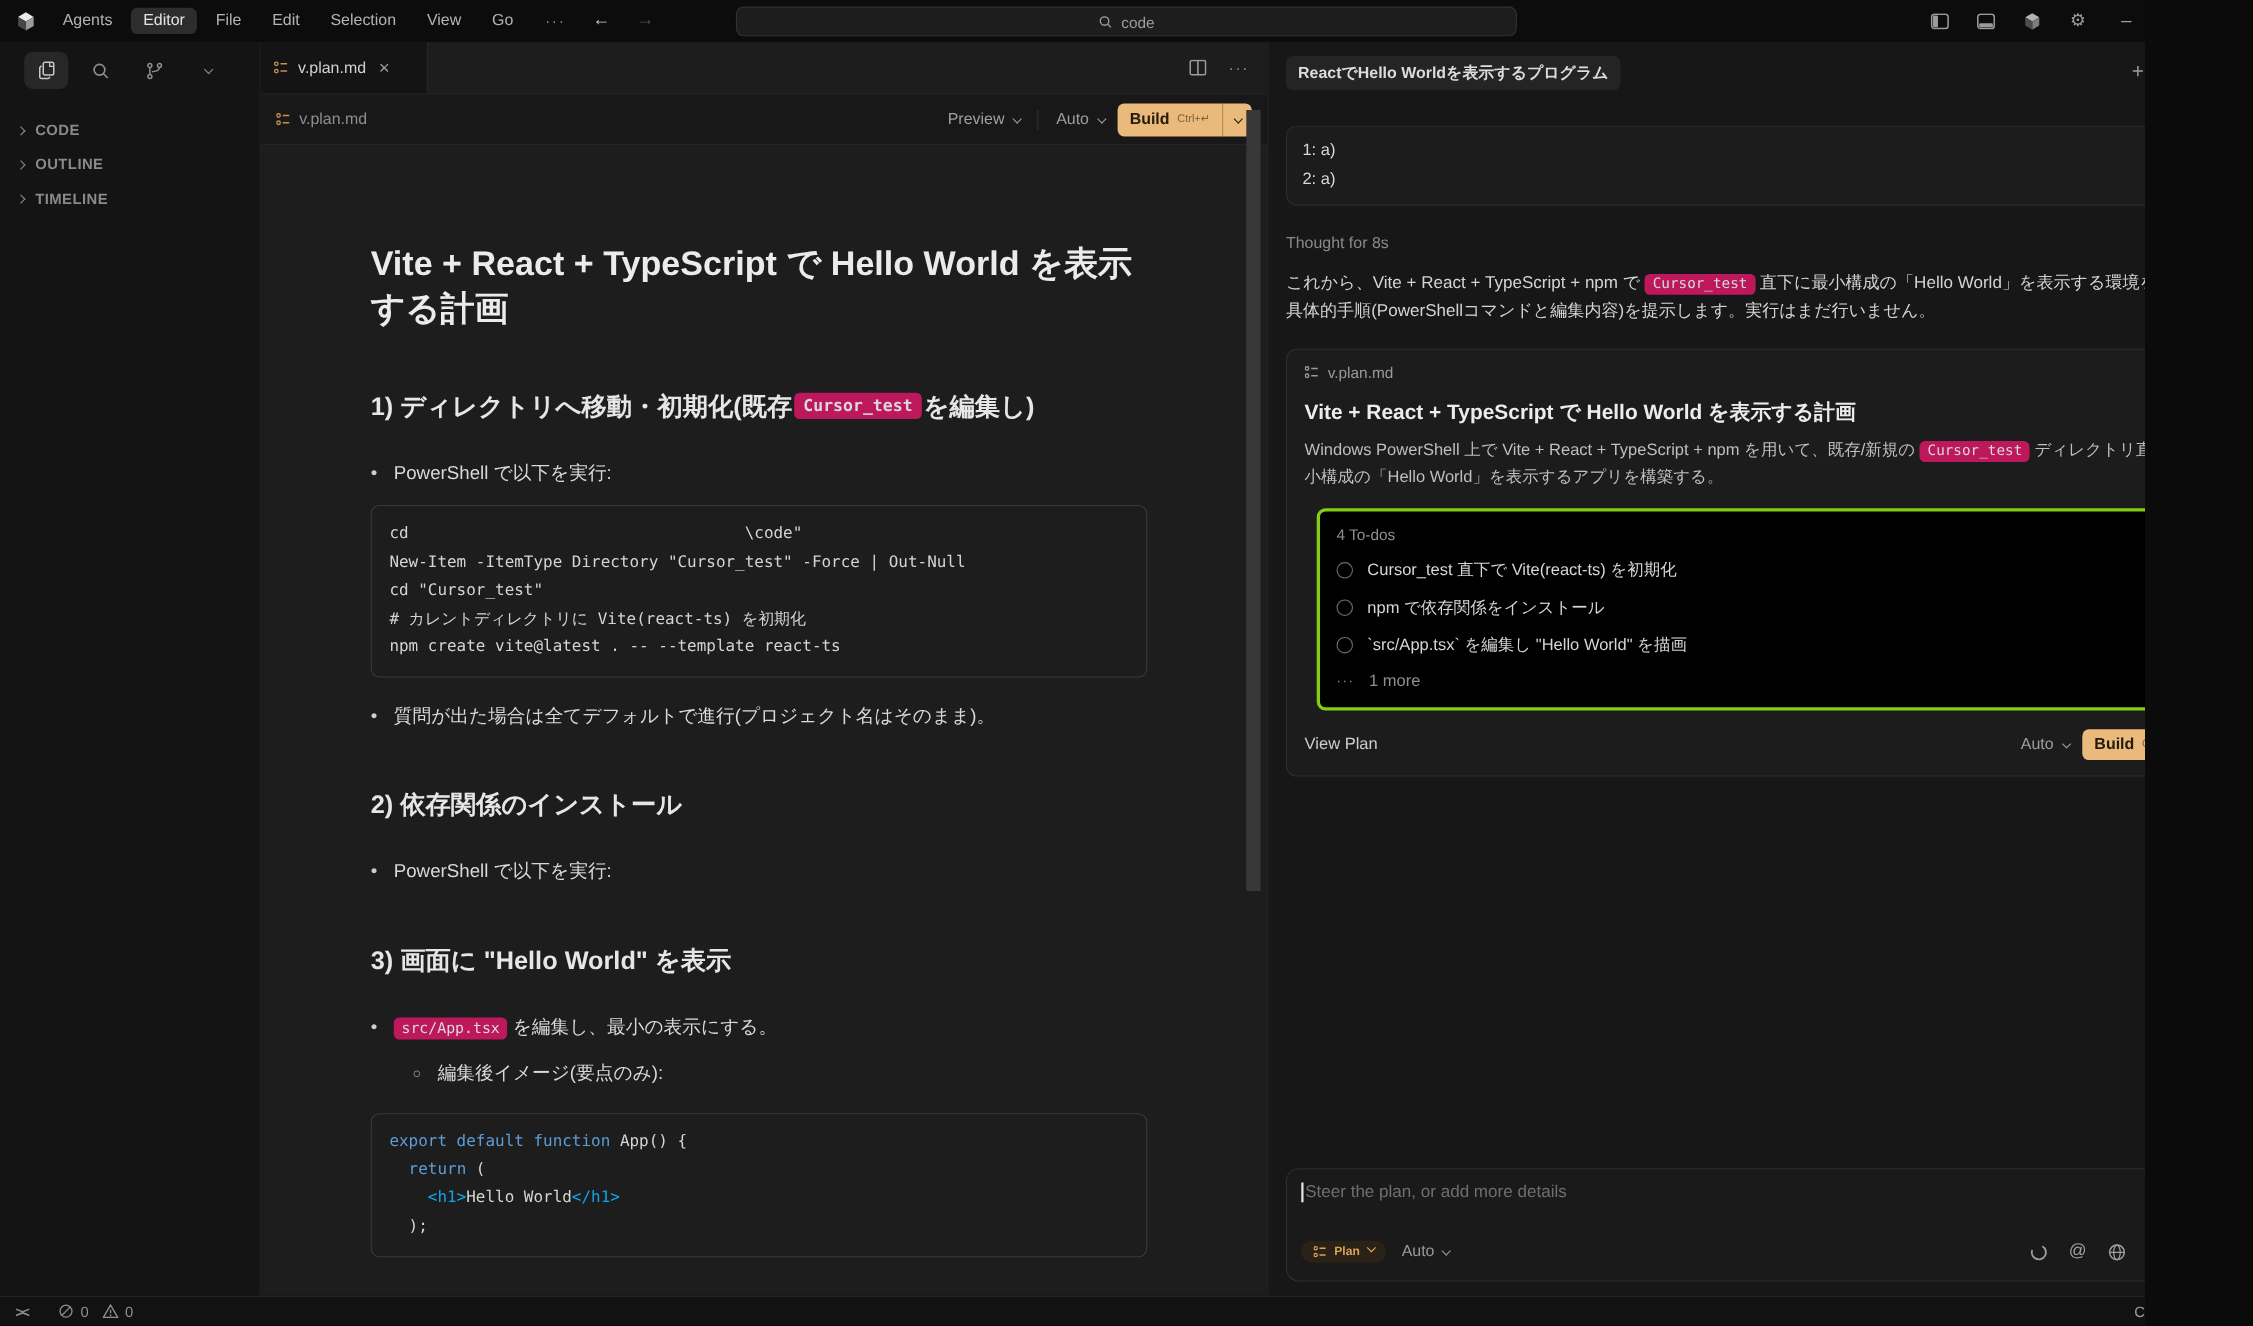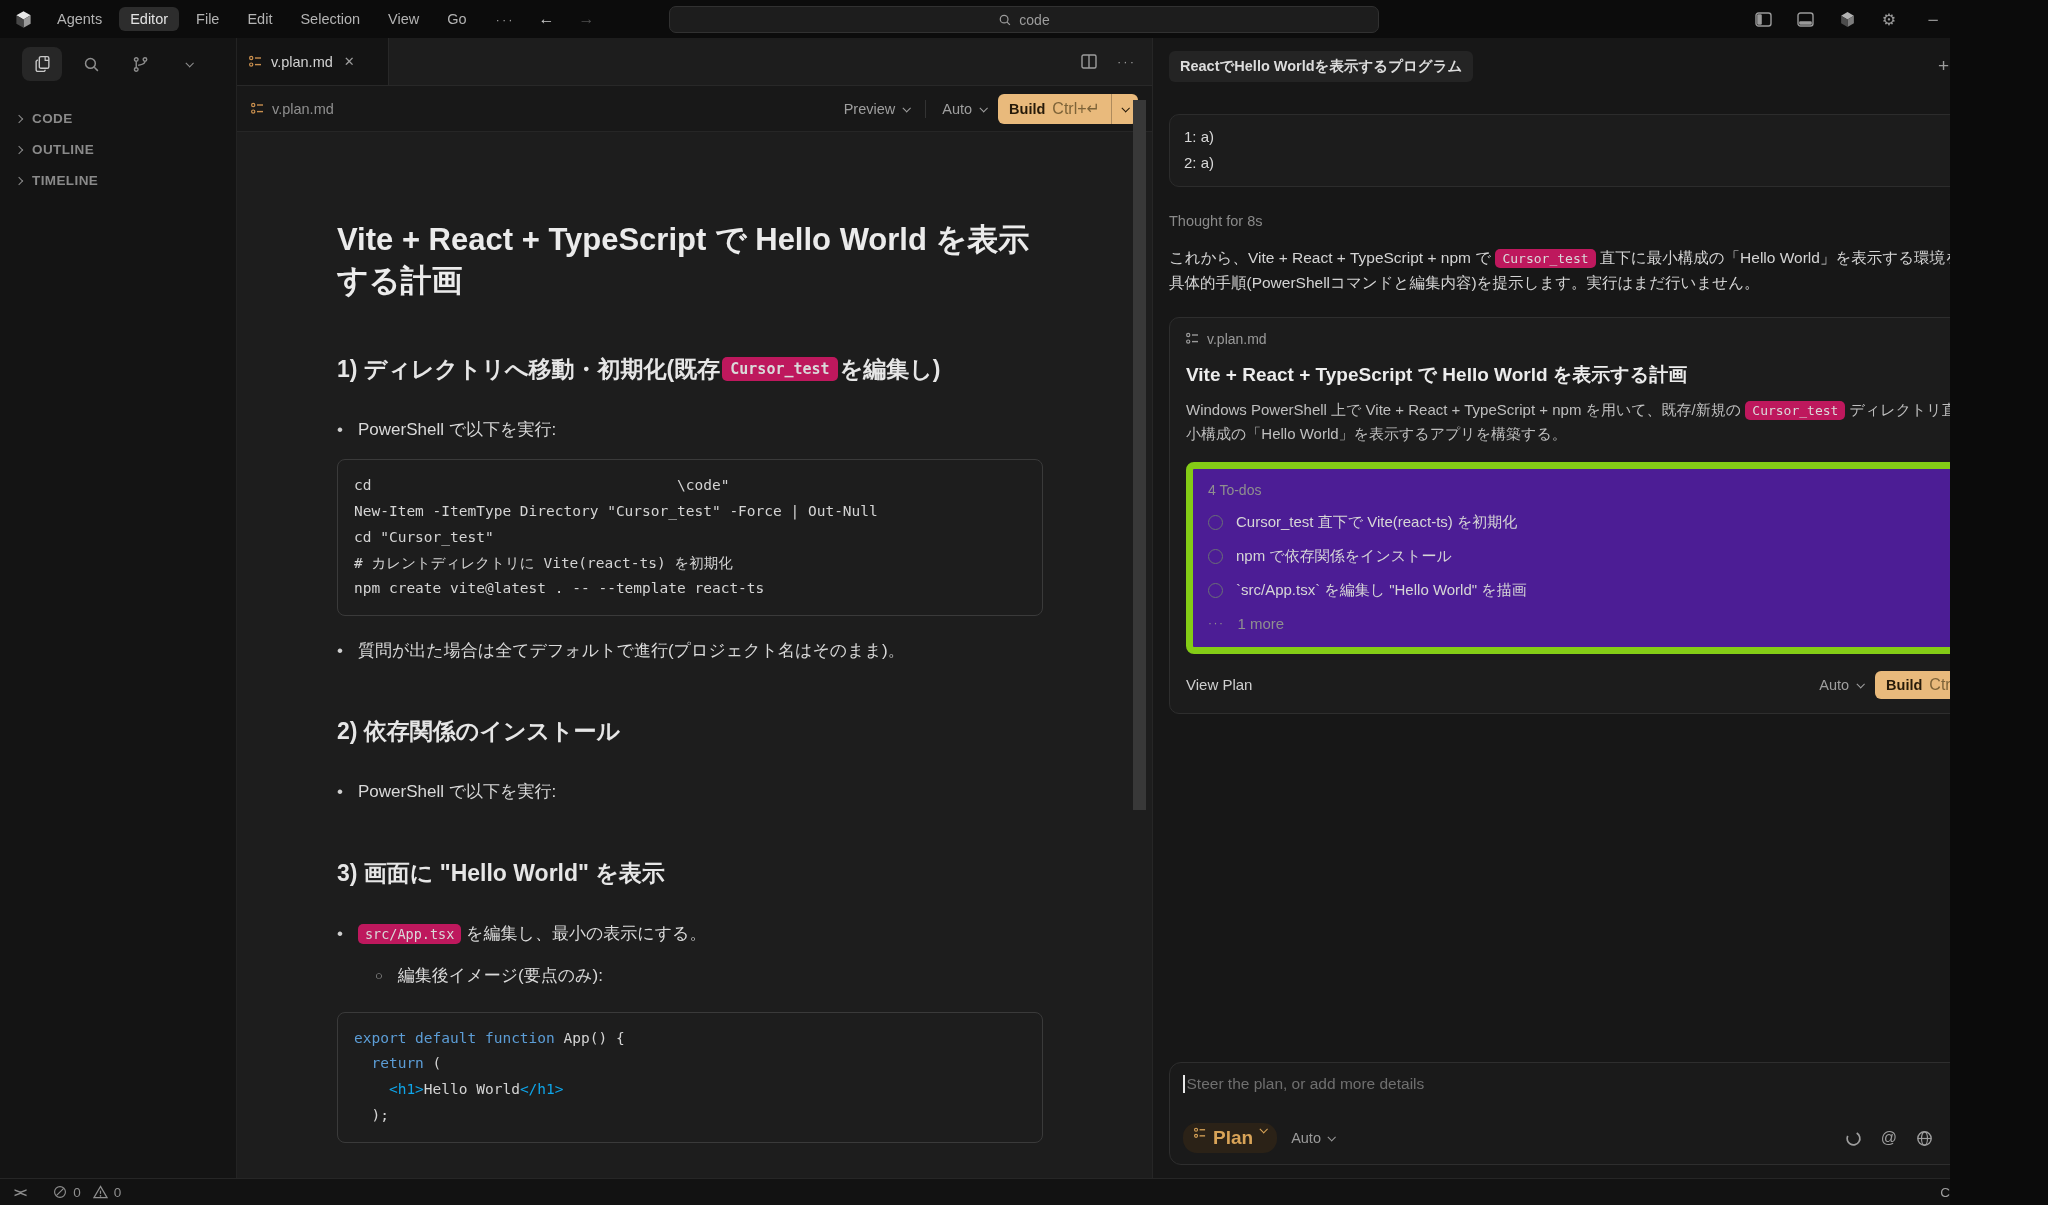--- a/index.html
+++ b/index.html
@@ -53,21 +53,21 @@
   .toolbar { height:46px; background:#181818; border-bottom:1px solid #262626; display:flex; align-items:center;
     padding:0 14px; }
   .crumb { display:flex; align-items:center; gap:8px; color:#8f8f8f; font-size:14.5px; }
   .tool-right { margin-left:auto; display:flex; align-items:center; }
   .dd { display:flex; align-items:center; gap:8px; color:#9f9f9f; font-size:14.5px; }
   .vdiv { width:1px; height:18px; background:#333; margin:0 16px; }
   .build-btn { display:flex; align-items:stretch; background:#e9ba7c; border-radius:6px; height:30px;
     margin-left:12px; overflow:hidden; }
   .build-main { display:flex; align-items:center; gap:7px; padding:0 11px; }
   .build-label { color:#261a09; font-size:14.5px; font-weight:bold; }
-  .build-kbd { color:#7d6338; font-size:16px; }
+  .build-kbd { color:#7d6338; font-size:10px; }
   .build-sep { width:1px; background:rgba(0,0,0,.25); }
   .build-chev { width:26px; display:flex; align-items:center; justify-content:center; color:#261a09; }
   .build-btn.small { height:28px; }
 
   .edcontent { position:relative; height:1046px; overflow:hidden; }
   .doc { width:706px; margin-left:100px; padding-top:88px; }
   .doc-h1 { font-size:31px; line-height:1.32; font-weight:bold; color:#ebebeb; }
   .doc-h2 { font-size:23px; font-weight:bold; color:#e6e6e6; margin-top:52px; display:flex; align-items:center;
     flex-wrap:wrap; gap:2px; }
   .li { display:flex; gap:15px; margin-top:32px; font-size:17px; line-height:1.55; color:#d9d9d9; }
@@ -95,38 +95,38 @@
   .umsg-line { font-size:15px; color:#d8d8d8; line-height:1.75; }
   .thought { margin-top:26px; font-size:14.5px; color:#8a8a8a; }
   .reply { margin-top:16px; font-size:15.5px; line-height:1.62; color:#d4d4d4; }
   .reply .iline, .pc-desc .iline, .chat .iline { font-size:13px; }
   .plancard { margin-top:22px; border:1px solid #2e2e2e; background:#1c1c1c; border-radius:10px;
     padding:13px 16px 14px; flex:none; }
   .pc-head { display:flex; align-items:center; gap:8px; color:#9a9a9a; font-size:14px; }
   .pc-head-icons { margin-left:auto; display:flex; align-items:center; gap:16px; color:#9a9a9a; }
   .pc-title { margin-top:15px; font-size:19px; font-weight:bold; color:#ececec; }
   .pc-desc { margin-top:10px; font-size:15px; line-height:1.6; color:#bfbfbf; }
-  .todos { margin-top:16px; border:7px solid #84cc16; background:#4c1d95; border-radius:8px; padding:13px 15px 15px; }
+  .todos { margin-top:16px; border:3px solid #84cc16; background:#000000; border-radius:8px; padding:13px 15px 15px;margin-left:11px; }
   .todos-head { font-size:14px; color:#8f8f8f; }
   .todo-row { display:flex; align-items:center; gap:13px; margin-top:15px; font-size:15px; color:#d6d6d6; }
   .radio { width:15px; height:15px; border:1.5px solid #6a6f76; border-radius:50%; flex:none; }
   .todo-more { display:flex; align-items:center; gap:13px; margin-top:15px; font-size:15px; color:#8f8f8f; }
   .todo-more .dots { font-size:12px; letter-spacing:1.5px; }
   .pc-foot { display:flex; align-items:center; margin-top:17px; }
   .viewplan { font-size:15px; color:#cfcfcf; }
   .pc-foot-right { margin-left:auto; display:flex; align-items:center; }
   .chat-spacer { flex:1; }
   .inputbox { border:1px solid #2e2e2e; background:#1a1a1a; border-radius:12px; margin-bottom:13px;
     padding:12px 13px 11px; flex:none; }
   .ph-row { display:flex; align-items:center; }
   .caret { width:1.5px; height:18px; background:#e8e8e8; margin-right:2px; }
   .placeholder { font-size:15.5px; color:#6f6f6f; }
   .input-controls { display:flex; align-items:center; margin-top:30px; }
   .mode-chip { display:flex; gap:7px; background:#2b2217; border-radius:14px;
-    padding:4px 11px; color:#d9a458; font-size:19px; font-weight:bold; }
+    padding:4px 11px; color:#d9a458; font-size:11px; font-weight:bold; }
   .model-dd { display:flex; align-items:center; gap:7px; color:#9a9a9a; font-size:14.5px; margin-left:14px; }
   .input-icons { margin-left:auto; display:flex; align-items:center; gap:19px; color:#9e9e9e; }
   .mic-btn { width:30px; height:30px; border-radius:50%; background:#c9c9c9; color:#222;
     display:flex; align-items:center; justify-content:center; }
 
   
   .statusbar { position:absolute; left:0; bottom:0; width:2048px; height:27px; background:#121212;
     border-top:1px solid #262626; display:flex; align-items:center; padding:0 14px; color:#8f8f8f; }
   .sb-item { display:flex; align-items:center; gap:6px; font-size:13.5px; margin-right:22px; }
   .sb-remote { font-size:13px; font-weight:bold; letter-spacing:-2px; margin-right:28px; color:#8f8f8f; }

